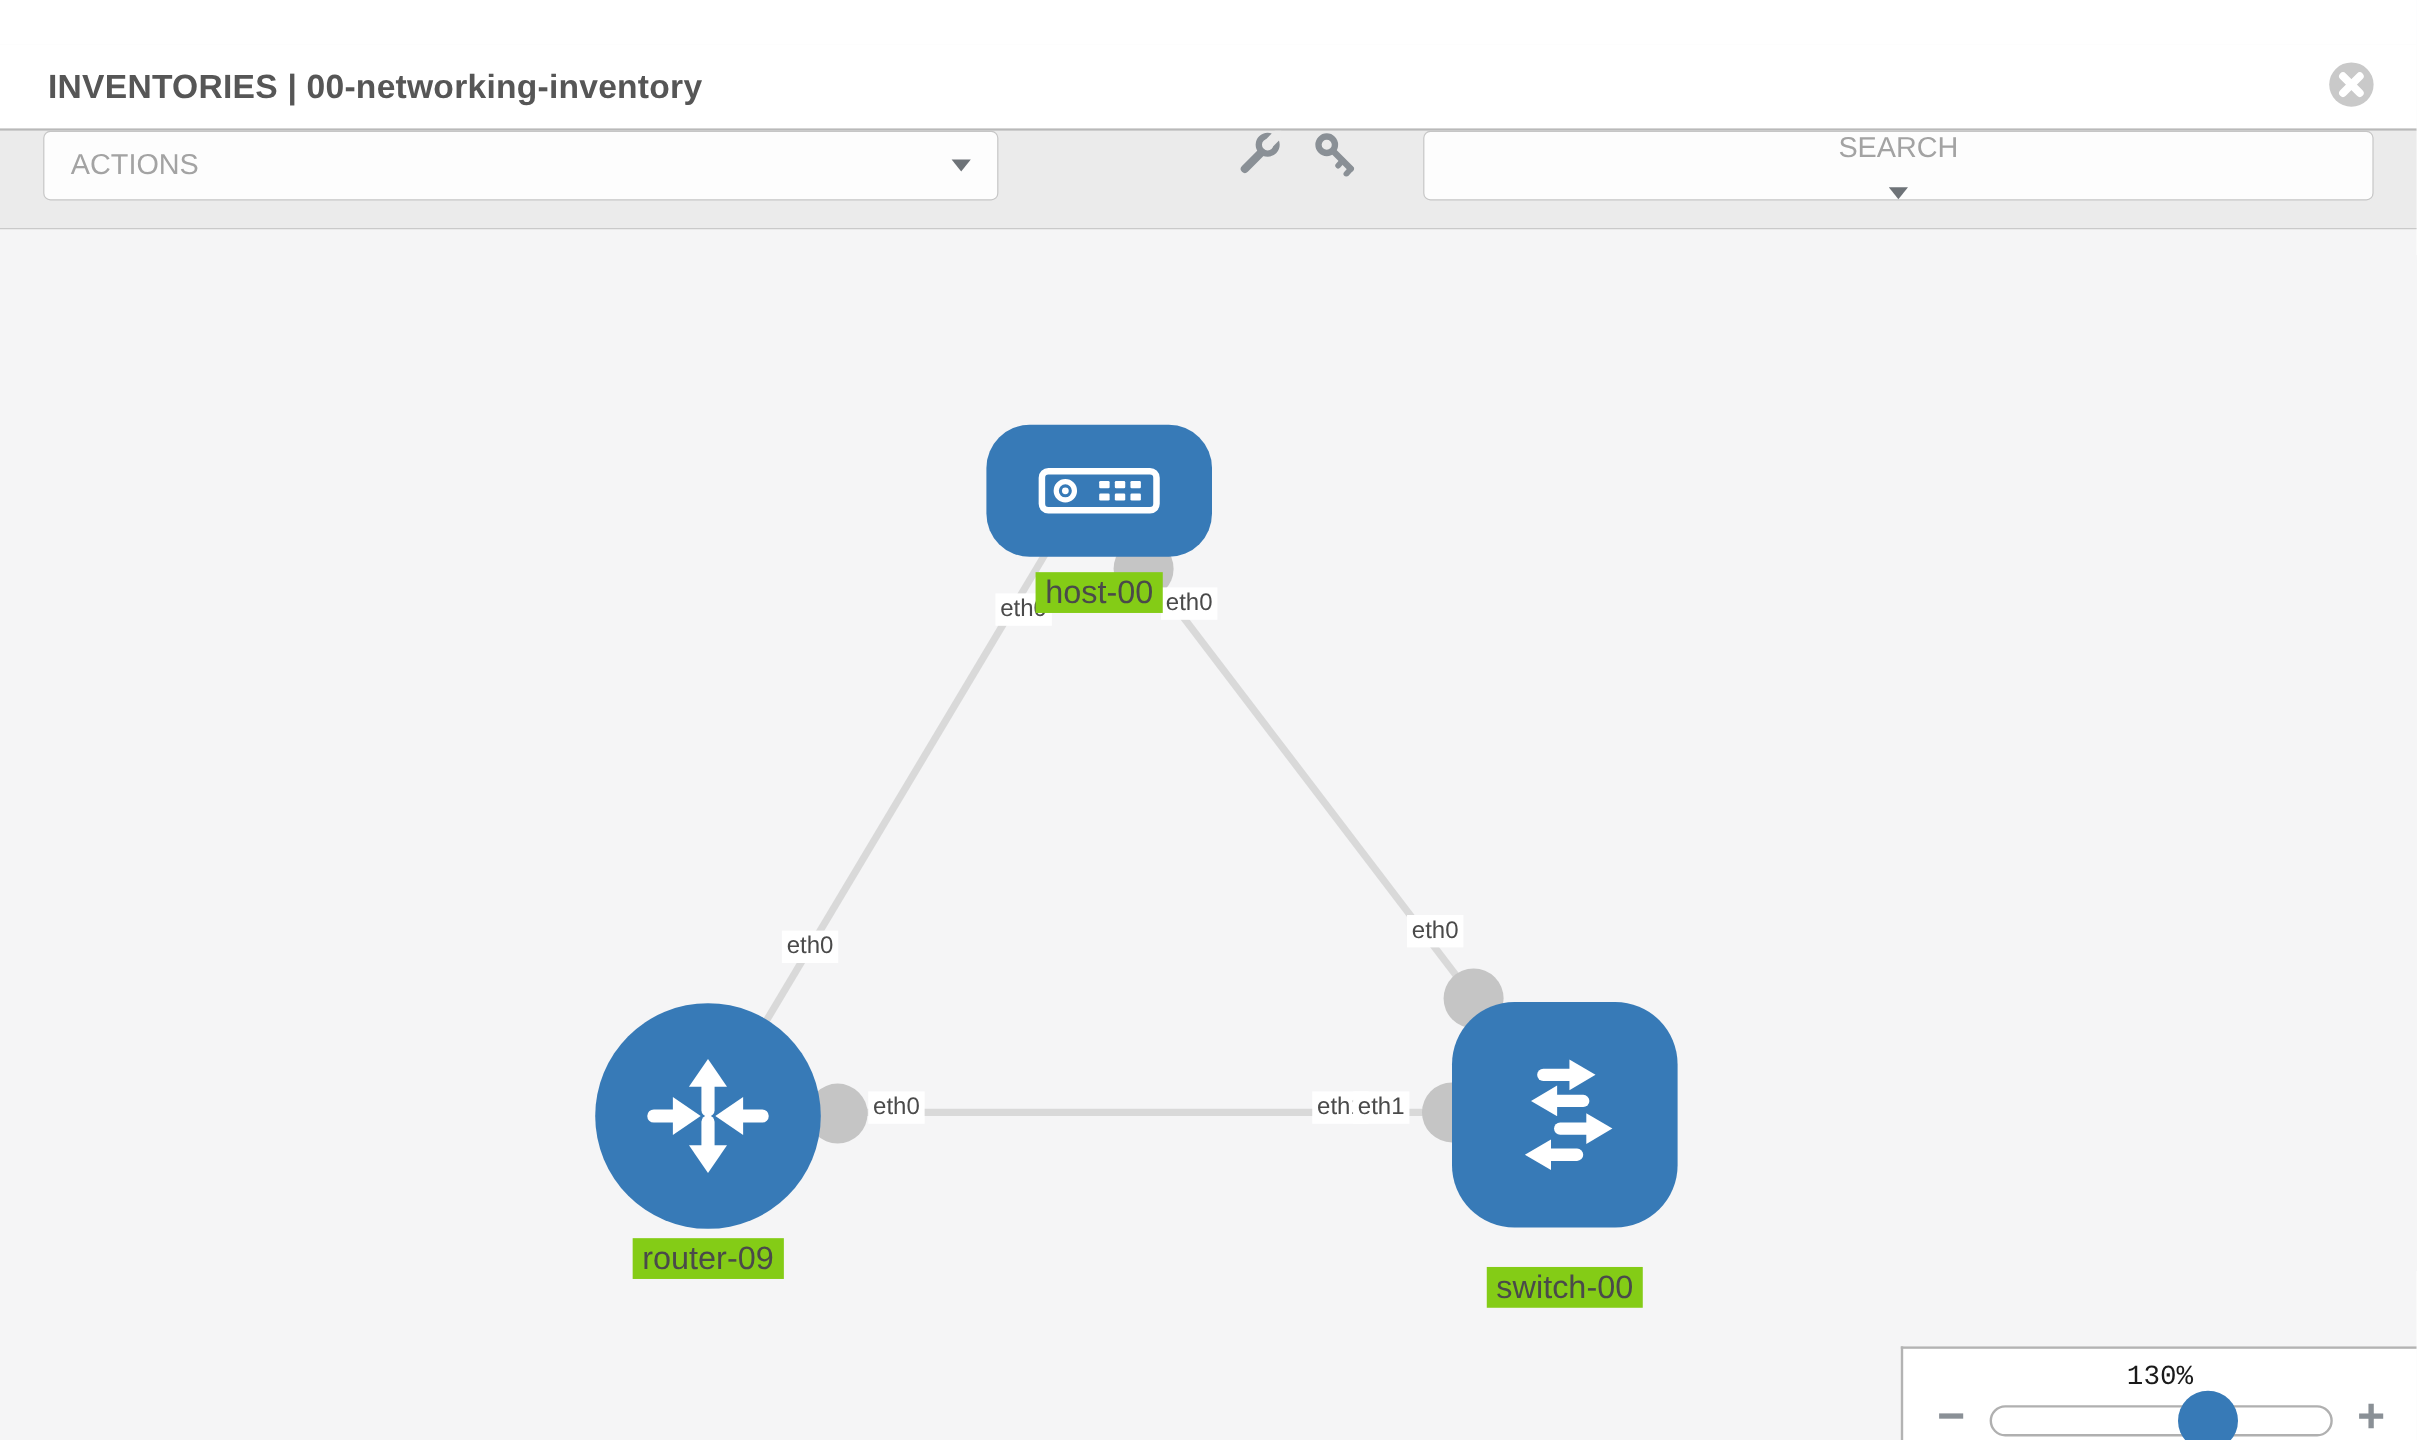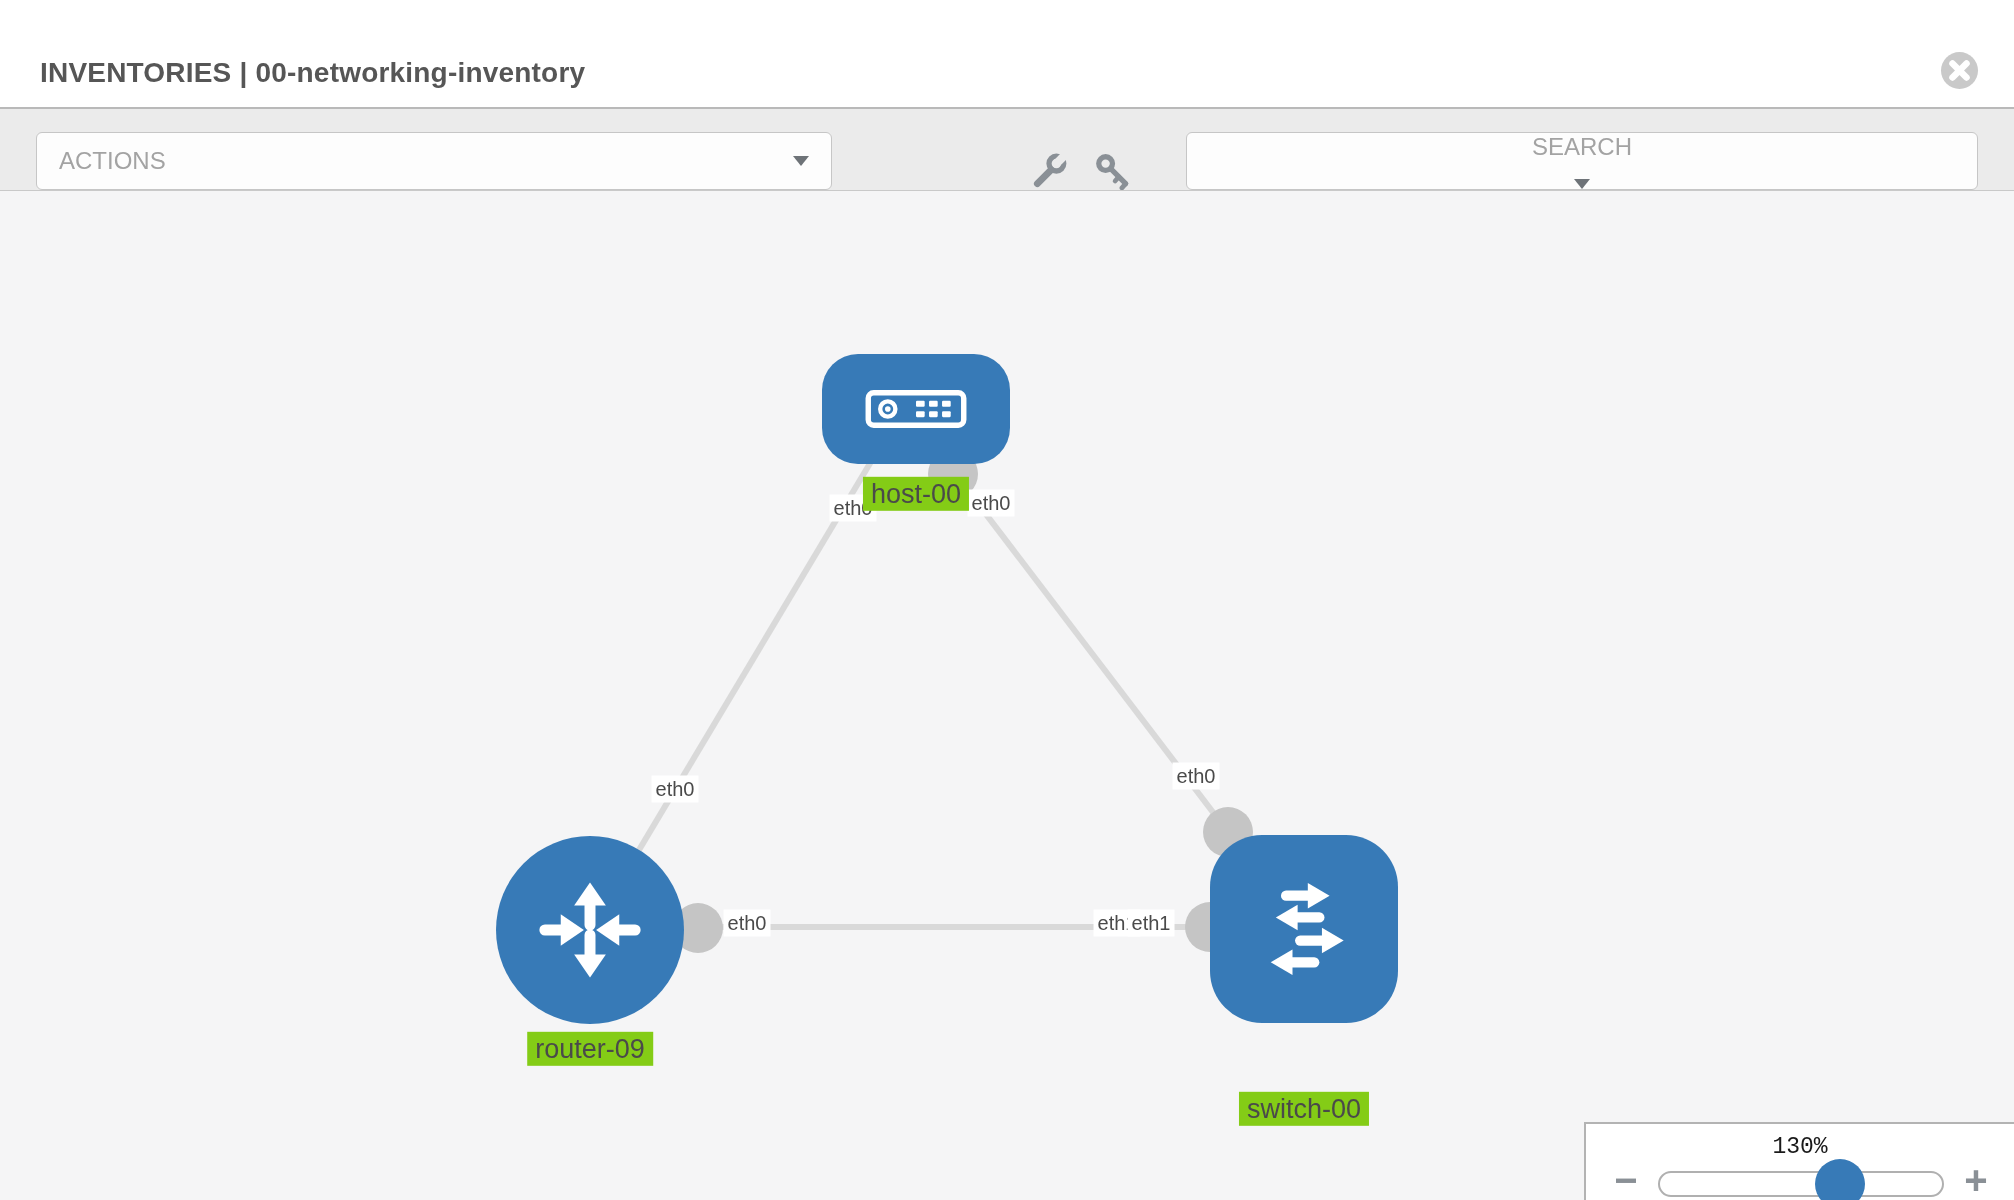--- a/index.html
+++ b/index.html
@@ -8,21 +8,21 @@
 
   
   .header{position:absolute;top:0;left:0;right:0;height:70px;background:#fff;
           border-bottom:2px solid #b9b9b9;z-index:2;}
   .page-title{margin:0;padding:20px 0 0 40px;font-size:28px;font-weight:700;color:#565656;letter-spacing:.2px;}
   .close-btn{position:absolute;right:36px;top:15px;width:37px;height:37px;border-radius:50%;
              background:#c9c9c9;display:flex;align-items:center;justify-content:center;cursor:pointer;}
 
   
   .toolbar{position:absolute;top:72px;left:0;right:0;height:82px;background:#ebebeb;
-           border-bottom:1px solid #c9c9c9;z-index:2;display:flex;align-items:flex-end;
+           border-bottom:1px solid #c9c9c9;z-index:2;display:flex;align-items:flex-start;
            padding:0 36px;box-sizing:border-box;}
   .select{height:58px;background:#fdfdfd;border:1px solid #c6c6c6;border-radius:6px;
           display:flex;align-items:center;justify-content:space-between;
           padding:0 22px;font-size:24px;color:#a3a3a3;box-sizing:border-box;cursor:pointer;}
   .select-actions{width:796px;}
   .select-search{width:792px;margin-left:auto;flex-direction:column;}
   .caret{width:0;height:0;border-left:8px solid transparent;border-right:8px solid transparent;
          border-top:10px solid #6e7378;}
   .toolicon{background:none;border:none;padding:0;cursor:pointer;display:flex;align-items:center;}
   .toolicon-wrench{margin-left:198px;}
@@ -157,21 +157,21 @@
         </div>
         <span class="iface" style="left: 853px; top: 471px;">eth0</span>
         <span class="iface" style="left: 991px; top: 466px;">eth0</span>
         <span class="iface" style="left: 675px; top: 752px;">eth0</span>
         <span class="iface" style="left: 1196px; top: 739px;">eth0</span>
         <span class="iface" style="left: 747px; top: 886px;">eth0</span>
         <span class="iface" style="left: 1117px; top: 886px;">eth1</span>
         <span class="iface" style="left: 1151px; top: 886px;">eth1</span>
         <div class="node-label" style="left: 916px; top: 457px;">host-00</div>
         <div class="node-label" style="left: 590px; top: 1012px;">router-09</div>
-        <div class="node-label" style="left: 1304px; top: 1072px;">switch-00</div>
+        <div class="node-label" style="left: 1304px; top: 1036px;">switch-00</div>
       </div>
   </div>
 
   <div class="zoom-panel">
     <div class="zoom-level">130%</div>
     <div class="zoom-row">
       <div class="zoom-minus">−</div>
       <div class="zoom-track">
         <div class="zoom-handle" style="left: calc(64% - 25px);"></div>
       </div>

